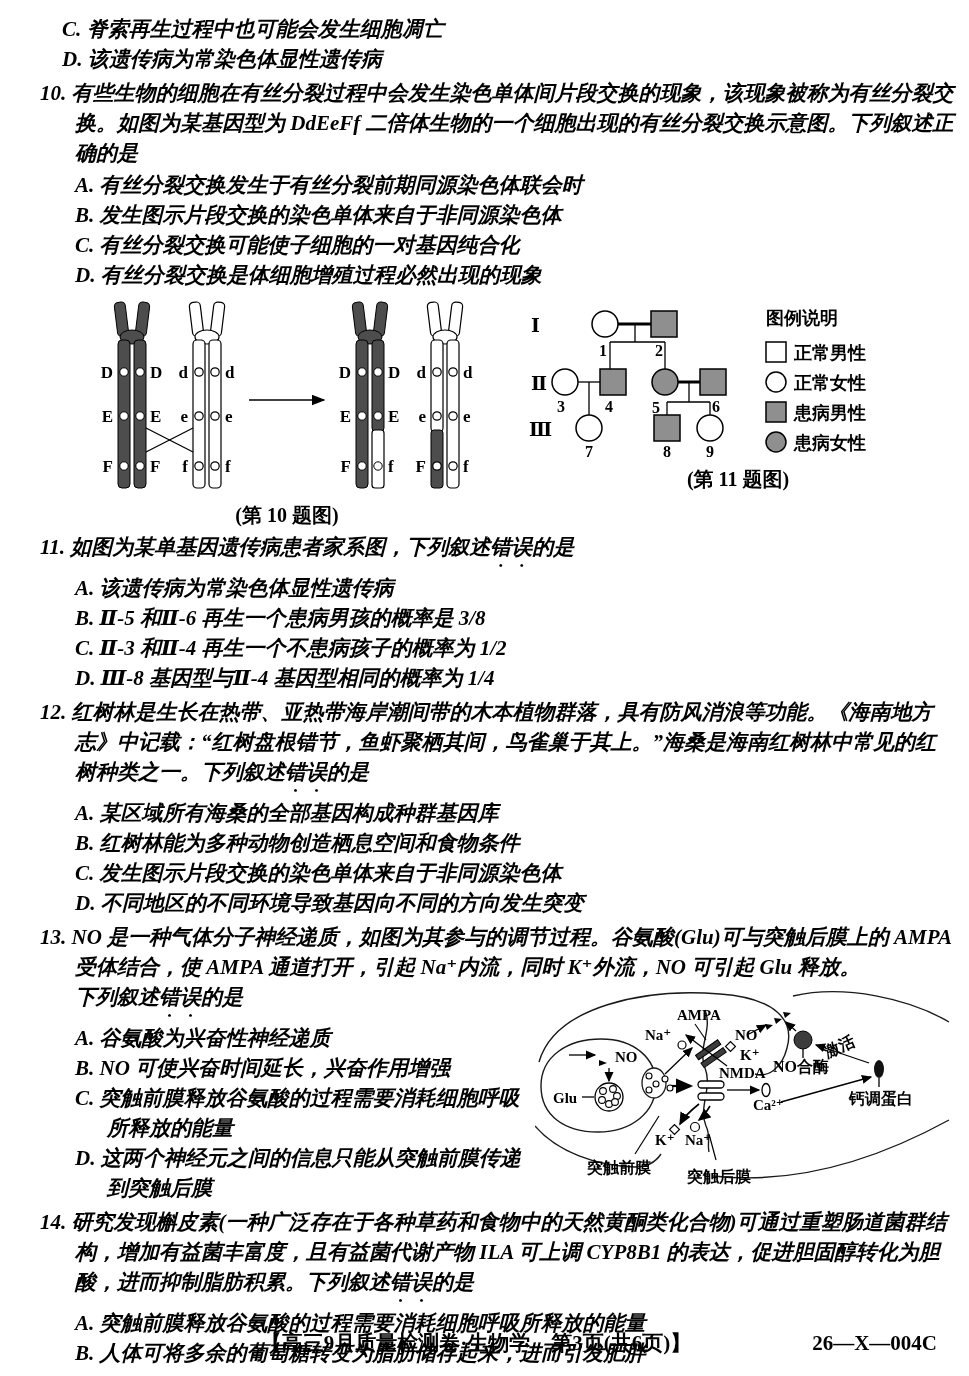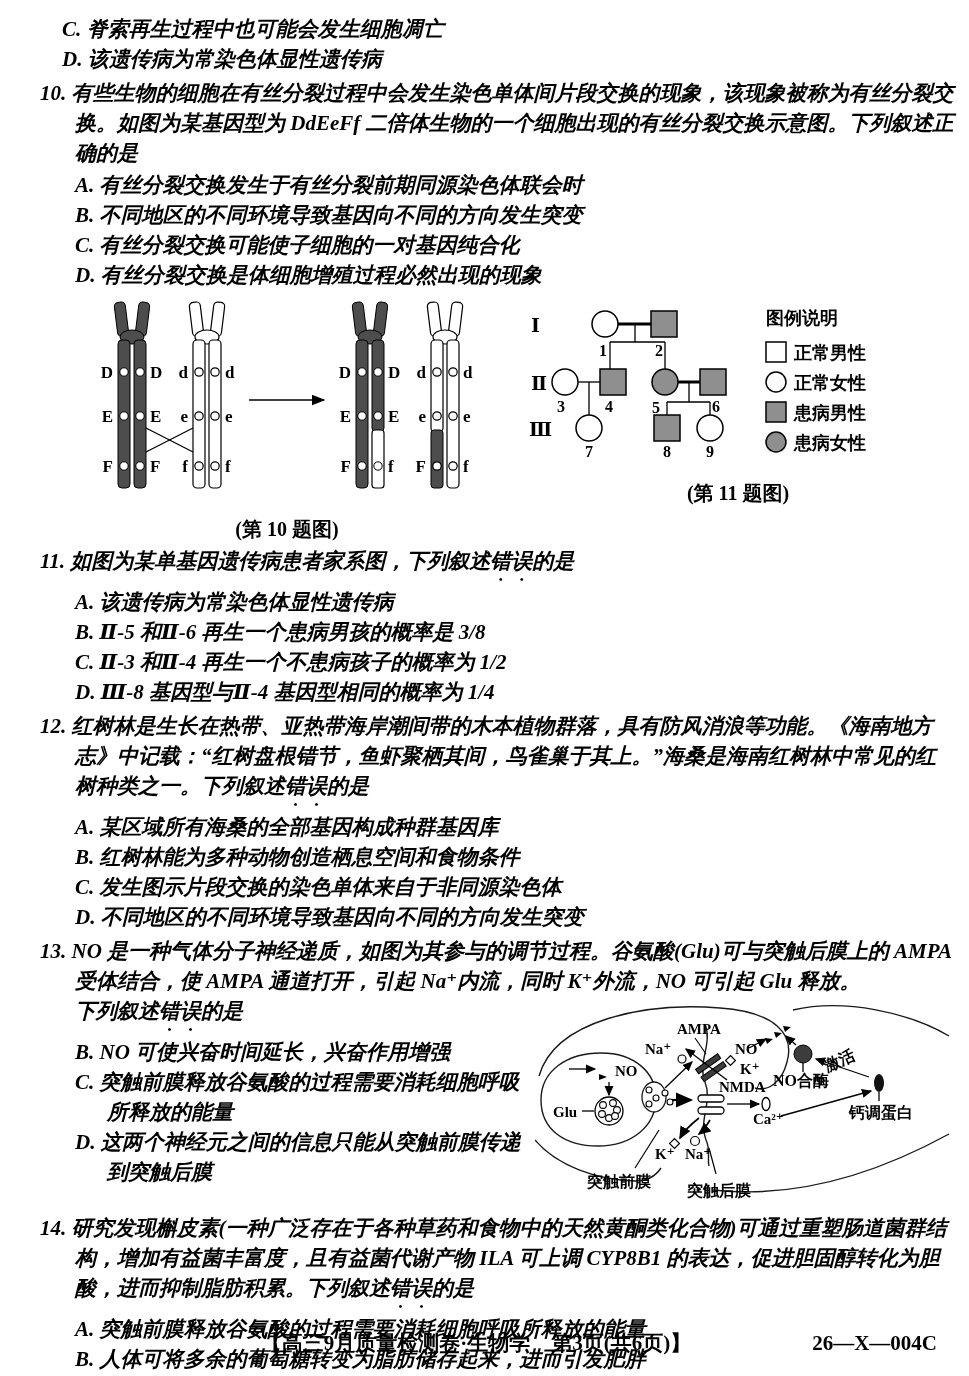--- a/index.html
+++ b/index.html
@@ -15,21 +15,21 @@
   .options{margin:2px 0 4px 35px;}
   .opt{padding-left:32px;text-indent:-32px;}
   .q9-opts{margin-left:22px;}
   .emph{
     -webkit-text-emphasis:filled dot;-webkit-text-emphasis-position:under right;
     text-emphasis:filled dot;text-emphasis-position:under right;
   }
   .figrow{display:flex;justify-content:space-between;align-items:flex-start;
     padding:6px 2px 2px 46px;}
   .figblock{display:flex;flex-direction:column;align-items:center;}
-  .figcap{text-align:center;font-weight:700;font-size:20px;margin-top:18px;}
+  .figcap{text-align:center;font-weight:700;font-size:20px;margin-top:4px;}
   .q13-fig{float:right;width:420px;margin:2px 0 2px 8px;}
   .q14{clear:both;}
   svg text{font-family:"Liberation Serif","DejaVu Serif",serif;}
   .footer{position:absolute;left:0;right:0;bottom:18px;height:30px;}
   .footer-title{position:absolute;left:50%;transform:translateX(-52%);
     font-weight:700;white-space:nowrap;font-family:Liberation Serif, serif;}
   .footer-code{position:absolute;right:32px;white-space:nowrap;}
 </style>
 </head>
 <body>
@@ -38,21 +38,21 @@
 
   <div class="options q9-opts">
     <p class="opt">C. 脊索再生过程中也可能会发生细胞凋亡</p>
     <p class="opt">D. 该遗传病为常染色体显性遗传病</p>
   </div>
 
   <section>
     <p class="stem">10. 有些生物的细胞在有丝分裂过程中会发生染色单体间片段交换的现象，该现象被称为有丝分裂交换。如图为某基因型为 DdEeFf 二倍体生物的一个细胞出现的有丝分裂交换示意图。下列叙述正确的是</p>
     <div class="options">
       <p class="opt">A. 有丝分裂交换发生于有丝分裂前期同源染色体联会时</p>
-      <p class="opt">B. 不同地区的不同环境导致基因向不同的方向发生突变</p>
+      <p class="opt">B. 发生图示片段交换的染色单体来自于非同源染色体</p>
       <p class="opt">C. 有丝分裂交换可能使子细胞的一对基因纯合化</p>
       <p class="opt">D. 有丝分裂交换是体细胞增殖过程必然出现的现象</p>
     </div>
   </section>
 
   <div class="figrow">
 
     <div class="figblock">
       <svg width="402" height="196" viewBox="0 0 402 196">
         <defs>
@@ -353,20 +353,21 @@
           <text x="292" y="74" transform="rotate(-24 292 74)">激活</text>
           <text x="314" y="120">钙调蛋白</text>
           <text x="52" y="189">突触前膜</text>
           <text x="152" y="198">突触后膜</text>
         </g>
       </svg>
     </div>
 
     <p class="stem" style="padding-left:35px;text-indent:0;"><span>下列叙述</span><span class="emph">错误</span><span>的是</span></p>
     <div class="options">
+      <p class="opt">A. 谷氨酸为兴奋性神经递质</p>
       <p class="opt">B. NO 可使兴奋时间延长，兴奋作用增强</p>
       <p class="opt">C. 突触前膜释放谷氨酸的过程需要消耗细胞呼吸所释放的能量</p>
       <p class="opt">D. 这两个神经元之间的信息只能从突触前膜传递到突触后膜</p>
     </div>
   </section>
 
   <section class="q14">
     <p class="stem"><span>14. 研究发现槲皮素(一种广泛存在于各种草药和食物中的天然黄酮类化合物)可通过重塑肠道菌群结构，增加有益菌丰富度，且有益菌代谢产物 ILA 可上调 CYP8B1 的表达，促进胆固醇转化为胆酸，进而抑制脂肪积累。下列叙述</span><span class="emph">错误</span><span>的是</span></p>
     <div class="options">
       <p class="opt">A. 突触前膜释放谷氨酸的过程需要消耗细胞呼吸所释放的能量</p>

